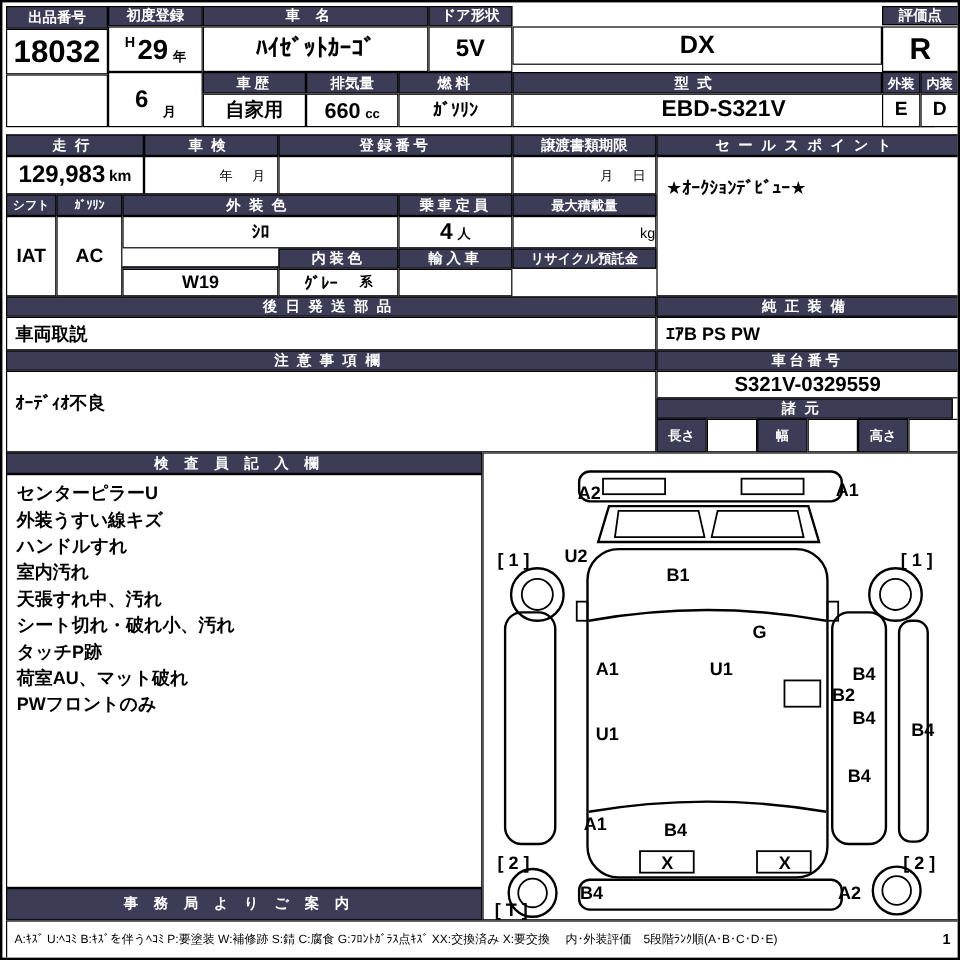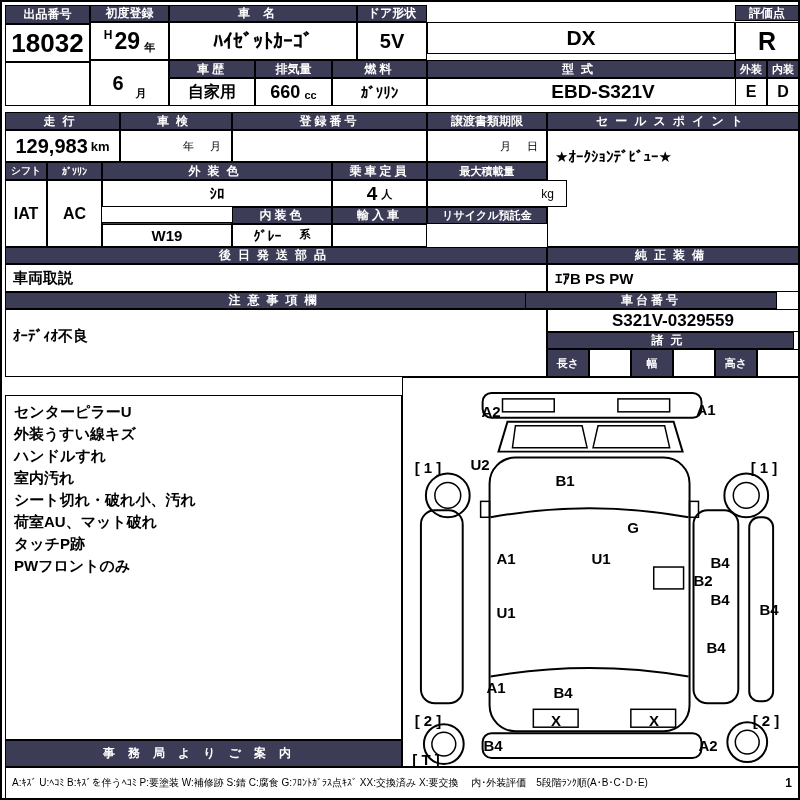--- a/index.html
+++ b/index.html
@@ -110,58 +110,60 @@
   <div class="cell v" style="left:45px;top:178px;width:55px;height:67px;font-size:16px">AC</div>
 
   <div class="cell hdr ls2" style="left:100px;top:160px;width:230px;height:18px">外装色</div>
   <div class="cell v" style="left:100px;top:178px;width:230px;height:27px;font-size:15px">ｼﾛ</div>
   <div class="cell hdr ls1" style="left:330px;top:160px;width:95px;height:18px">乗車定員</div>
   <div class="cell v" style="left:330px;top:178px;width:95px;height:27px">
     <span style="font-size:19px">4</span>
     <span class="suffix">人</span>
   </div>
   <div class="cell hdr" style="left:425px;top:160px;width:120px;height:18px;font-size:11px">最大積載量</div>
-  <div class="cell right" style="left:425px;top:178px;width:140px;height:27px;font-size:12px;padding-right:12px">kg</div>
+  <div class="cell right" style="left:425px;top:178px;width:120px;height:27px;font-size:12px;">kg</div>
 
   <div class="cell hdr ls1" style="left:100px;top:220px;width:130px;height:17px">カラーNo.</div>
   <div class="cell v" style="left:100px;top:222px;width:130px;height:23px;font-size:15px">W19</div>
   <div class="cell hdr ls1" style="left:230px;top:205px;width:100px;height:17px">内装色</div>
   <div class="cell v" style="left:230px;top:222px;width:100px;height:23px">
     <span style="font-size:14px">ｸﾞﾚｰ</span>
     <span class="suffix" style="margin-left:18px">系</span>
   </div>
   <div class="cell hdr ls1" style="left:330px;top:205px;width:95px;height:17px">輸入車</div>
   <div class="cell" style="left:330px;top:222px;width:95px;height:23px"></div>
   <div class="cell hdr" style="left:425px;top:205px;width:120px;height:17px;font-size:11px">リサイクル預託金</div>
 
   <div class="cell hdr ls2" style="left:3px;top:245px;width:542px;height:17px">後日発送部品</div>
   <div class="cell v leftpad" style="left:3px;top:262px;width:542px;height:28px;font-size:15px">車両取説</div>
   <div class="cell v leftpad" style="left:545px;top:262px;width:252px;height:28px;font-size:15px">ｴｱB PS PW</div>
   <div class="cell hdr ls2" style="left:545px;top:245px;width:252px;height:17px">純正装備</div>
 
   <div class="cell hdr ls2" style="left:3px;top:290px;width:542px;height:17px">注意事項欄</div>
   <div class="cell topleft" style="left:3px;top:307px;width:542px;height:68px;font-size:15px;font-weight:bold">ｵｰﾃﾞｨｵ不良</div>
-  <div class="cell hdr ls1" style="left:523px;top:290px;width:252px;height:17px">車台番号</div>
+  <div class="cell hdr ls1" style="left:545px;top:290px;width:252px;height:17px">車台番号</div>
   <div class="cell v" style="left:545px;top:307px;width:252px;height:23px;font-size:17px">S321V-0329559</div>
   <div class="cell hdr ls2" style="left:545px;top:330px;width:247px;height:17px">諸元</div>
   <div class="cell hdr" style="left:545px;top:347px;width:42px;height:28px;font-size:11px">長さ</div>
   <div class="cell" style="left:587px;top:347px;width:42px;height:28px"></div>
   <div class="cell hdr" style="left:629px;top:347px;width:42px;height:28px;font-size:11px">幅</div>
   <div class="cell" style="left:671px;top:347px;width:42px;height:28px"></div>
   <div class="cell hdr" style="left:713px;top:347px;width:42px;height:28px;font-size:11px">高さ</div>
   <div class="cell" style="left:755px;top:347px;width:42px;height:28px"></div>
 
+  <div class="cell hdr ls3" style="left:3px;top:375px;width:397px;height:18px">検査員記入欄</div>
   <div class="cell notes-area" style="left:3px;top:393px;width:397px;height:345px">
       <div class="note-line">センターピラーU</div>
       <div class="note-line">外装うすい線キズ</div>
       <div class="note-line">ハンドルすれ</div>
       <div class="note-line">室内汚れ</div>
+      <div class="note-line">天張すれ中、汚れ</div>
       <div class="note-line">シート切れ・破れ小、汚れ</div>
+      <div class="note-line">タッチP跡</div>
       <div class="note-line">荷室AU、マット破れ</div>
-      <div class="note-line">タッチP跡</div>
       <div class="note-line">PWフロントのみ</div>
     </div>
   <div class="cell hdr ls3" style="left:3px;top:738px;width:397px;height:27px">事務局よりご案内</div>
 
   <div class="cell diagram" style="left:400px;top:375px;width:397px;height:390px">
     <svg viewBox="0 0 397 390">
       <g fill="none" stroke="#000" stroke-width="2">
 
         <rect x="80" y="15" width="220" height="25" rx="9"></rect>
         <rect x="100" y="21" width="52" height="13" stroke-width="1.5"></rect>

